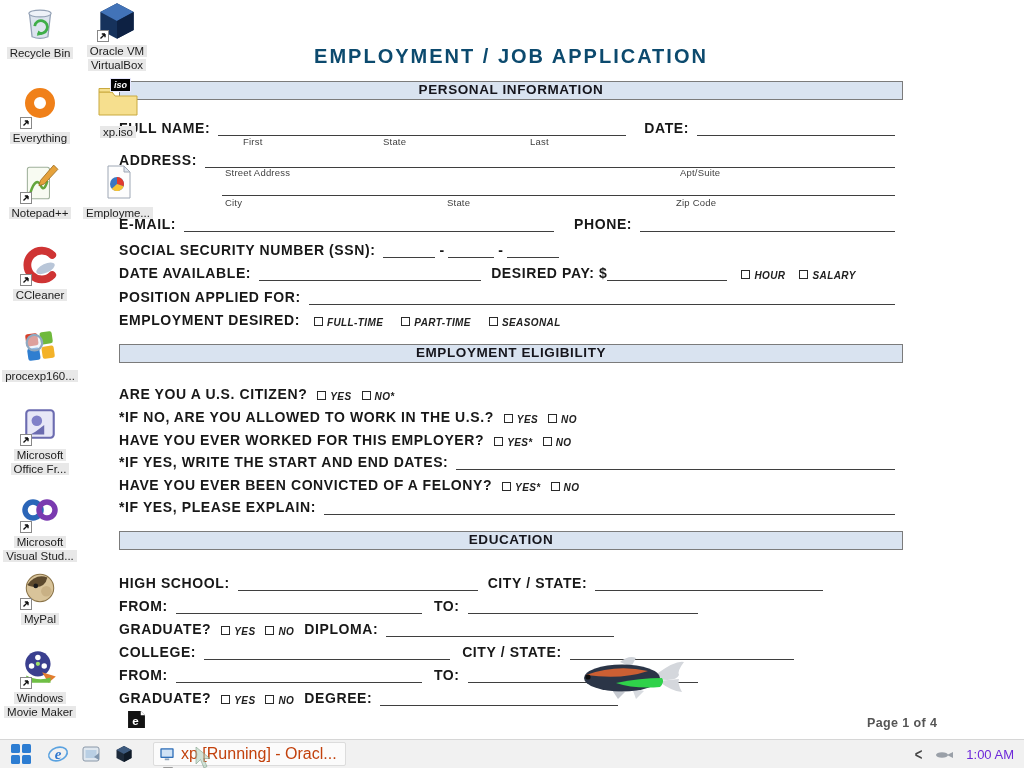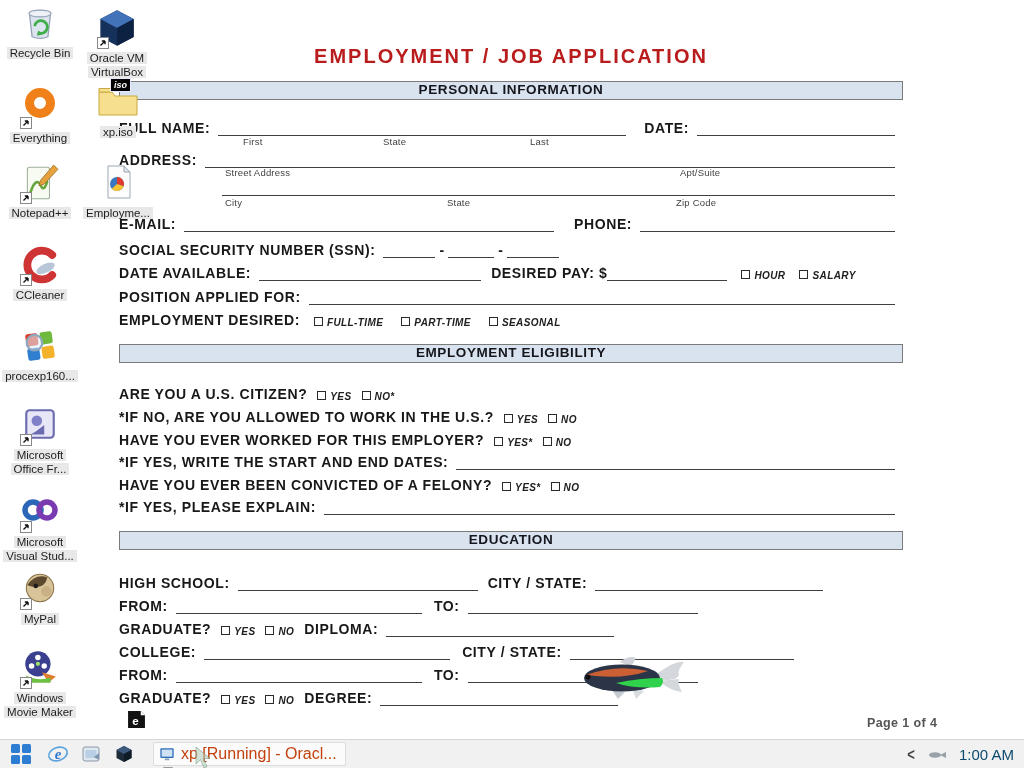--- a/index.html
+++ b/index.html
@@ -15,21 +15,21 @@
   .shortcut { position:absolute; left:2px; bottom:-1px; width:12px; height:12px; }
   .ring { display:block; width:30px; height:30px; margin:4px auto 0;
           border:9px solid #f08019; border-radius:50%; }
   .isobadge { position:absolute; top:-4px; left:14px; background:#000000; color:#fff;
               font-size:9px; font-weight:bold; font-style:italic; padding:0 3px;
               border:1px solid #e8e8ff; line-height:12px; }
 
   
   #form { position:absolute; left:119px; top:40px; width:784px; height:700px; z-index:1; }
   .doctitle { position:absolute; top:5px; left:0; right:0; text-align:center;
-              font-size:20px; font-weight:800; letter-spacing:2px; color:#b91c1c; }
+              font-size:20px; font-weight:800; letter-spacing:2px; color:#0c4a6e; }
   .secbar { position:absolute; left:0; right:0; height:19px; background:#d9e3f0;
             border:1.5px solid #7b7b7b; text-align:center; font-size:13.5px;
             font-weight:800; letter-spacing:.6px; color:#15151c; line-height:16px; }
   .frow { position:absolute; left:0; right:8px; height:17px; display:flex; align-items:flex-end; }
   .flab { font-size:14px; font-weight:700; letter-spacing:.6px; color:#181818;
           white-space:nowrap; line-height:16px; }
   .lnf  { border-bottom:1.5px solid #3f3f3f; height:14px; }
   .grow { flex:1; }
   .sub { position:absolute; font-size:9.5px; color:#3f3f3f; letter-spacing:.2px; }
   .cbg { display:flex; align-items:center; margin-left:10px; }
@@ -56,40 +56,40 @@
   #ql { display:flex; gap:9px; margin-left:13px; }
   #taskbtn { margin-left:17px; height:24px; display:flex; align-items:center; gap:6px;
              background:#fbfbfb; border:1px solid #dcdcdc; border-radius:2px;
              padding:0 8px 0 5px; position:relative; }
   #taskbtn .tbl { font-size:16px; color:#c2410c; white-space:nowrap; }
   #taskbtn .indic { position:absolute; left:9px; bottom:-4px; width:10px; height:2.5px;
                     background:#9a9a9a; border-radius:1px; }
   #tray { position:absolute; right:10px; top:0; height:29px; display:flex;
           align-items:center; gap:12px; }
   .chev { font-size:13px; color:#444; font-weight:bold; transform:scaleY(1.3); }
-  .clock { font-size:15px; color:#0c4a6e; }
+  .clock { font-size:13px; color:#6d28d9; }
 
   #cursor { position:absolute; left:193px; top:747px; z-index:20; }
 </style>
 </head>
 <body>
 
 <div class="dicon" style="left:1px;top:3px">
   <div class="ic">
     <svg width="38" height="40" viewBox="0 0 36 36">
       <path d="M8 9 h20 l-2.5 22 q-7.5 3 -15 0 Z" fill="#dce4ee" stroke="#93a1b5" stroke-width="1.2"></path>
       <ellipse cx="18" cy="9" rx="10.5" ry="3.2" fill="#eef2f8" stroke="#93a1b5"></ellipse>
       <path d="M13 21 a6 6 0 1 1 3 6" fill="none" stroke="#3fae49" stroke-width="2.6"></path>
       <path d="M15 30 l5.5 -1 l-4 -4 z" fill="#3fae49"></path>
     </svg>
   </div>
   <div class="dlbl"><span>Recycle Bin</span></div>
 </div>
 
-<div class="dicon" style="left:78px;top:8px">
+<div class="dicon" style="left:78px;top:1px">
   <div class="ic">
     <svg width="40" height="40" viewBox="0 0 36 36">
       <polygon points="18,2 33,10 33,26 18,34 3,26 3,10" fill="#16325c"></polygon>
       <polygon points="18,2 33,10 18,18 3,10" fill="#4273b8"></polygon>
       <polygon points="18,18 33,10 33,26 18,34" fill="#0d2143"></polygon>
     </svg>
     <span class="shortcut">
       <svg width="12" height="12" viewBox="0 0 12 12">
           <rect x="0.5" y="0.5" width="11" height="11" fill="#fff" stroke="#888"></rect>
           <path d="M3.5 8.5 L8 4 M8 4 h-3.2 M8 4 v3.2" stroke="#111" stroke-width="1.4" fill="none"></path>

